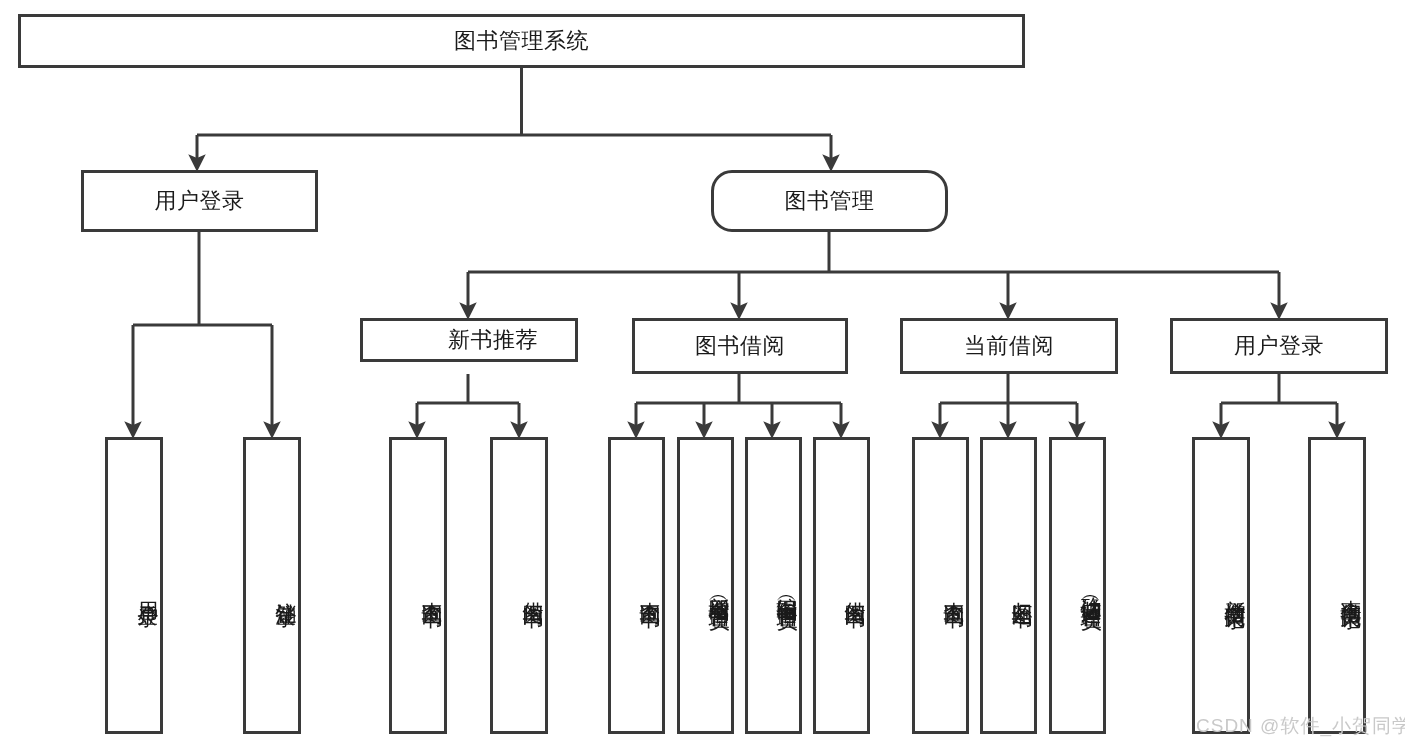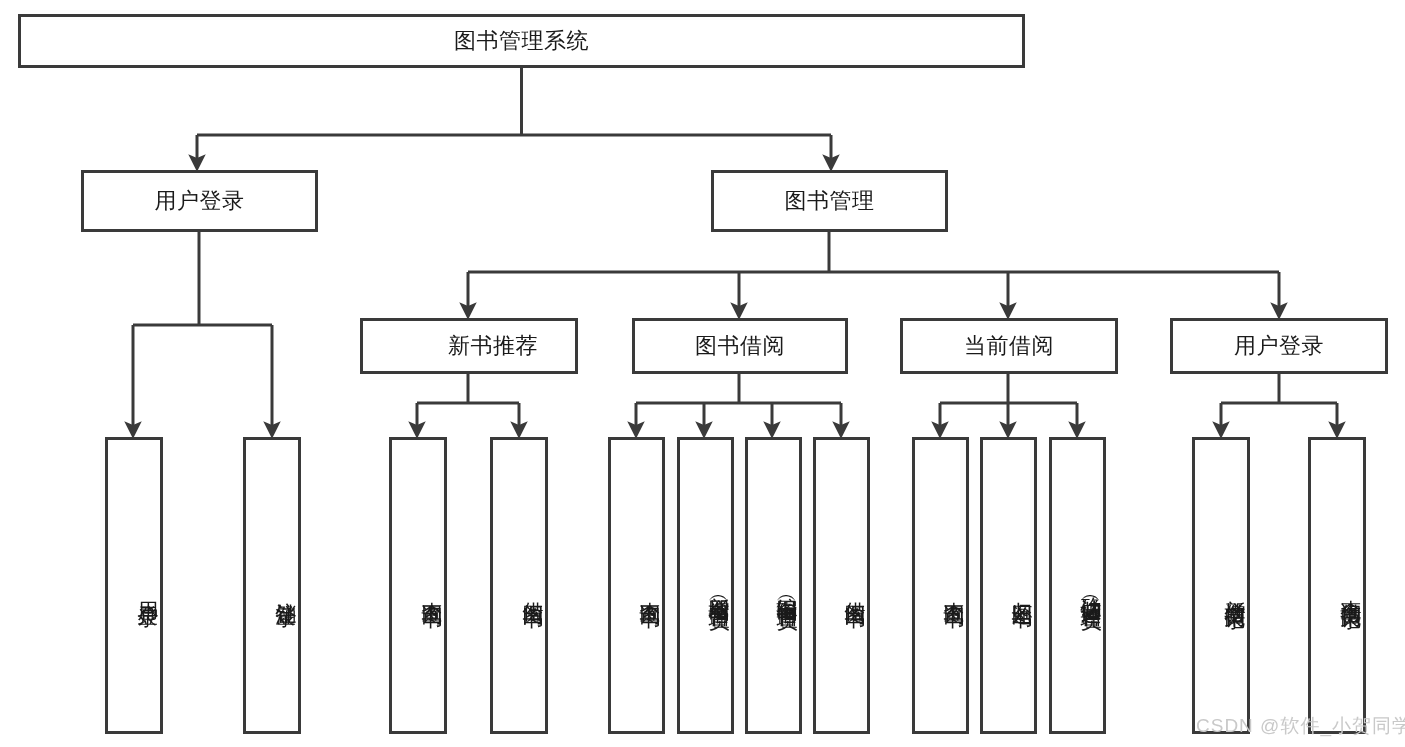--- a/index.html
+++ b/index.html
@@ -127,25 +127,25 @@
   </svg>
 
   <div class="node horiz node-title" style="left:18px; top:14px; width:1007px; height:54px;">
     <span>图书管理系统</span>
   </div>
 
   <div class="node horiz" style="left:81px; top:170px; width:237px; height:62px;">
     <span>用户登录</span>
   </div>
 
-  <div class="node horiz" style="left:711px; top:170px; width:237px; height:62px;">
+  <div class="node horiz" style="left:711px; top:170px; width:237px; height:62px;border-radius:21px;">
     <span>图书管理</span>
   </div>
 
-  <div class="node horiz" style="left:360px; top:318px; width:218px; height:56px;padding-left:48px;">
+  <div class="node horiz" style="left:360px; top:318px; width:218px; height:44px;padding-left:48px;">
     <span>新书推荐</span>
   </div>
 
   <div class="node horiz" style="left:900px; top:318px; width:218px; height:56px;">
     <span>当前借阅</span>
   </div>
 
   <div class="node horiz" style="left:632px; top:318px; width:216px; height:56px;">
     <span>图书借阅</span>
   </div>

